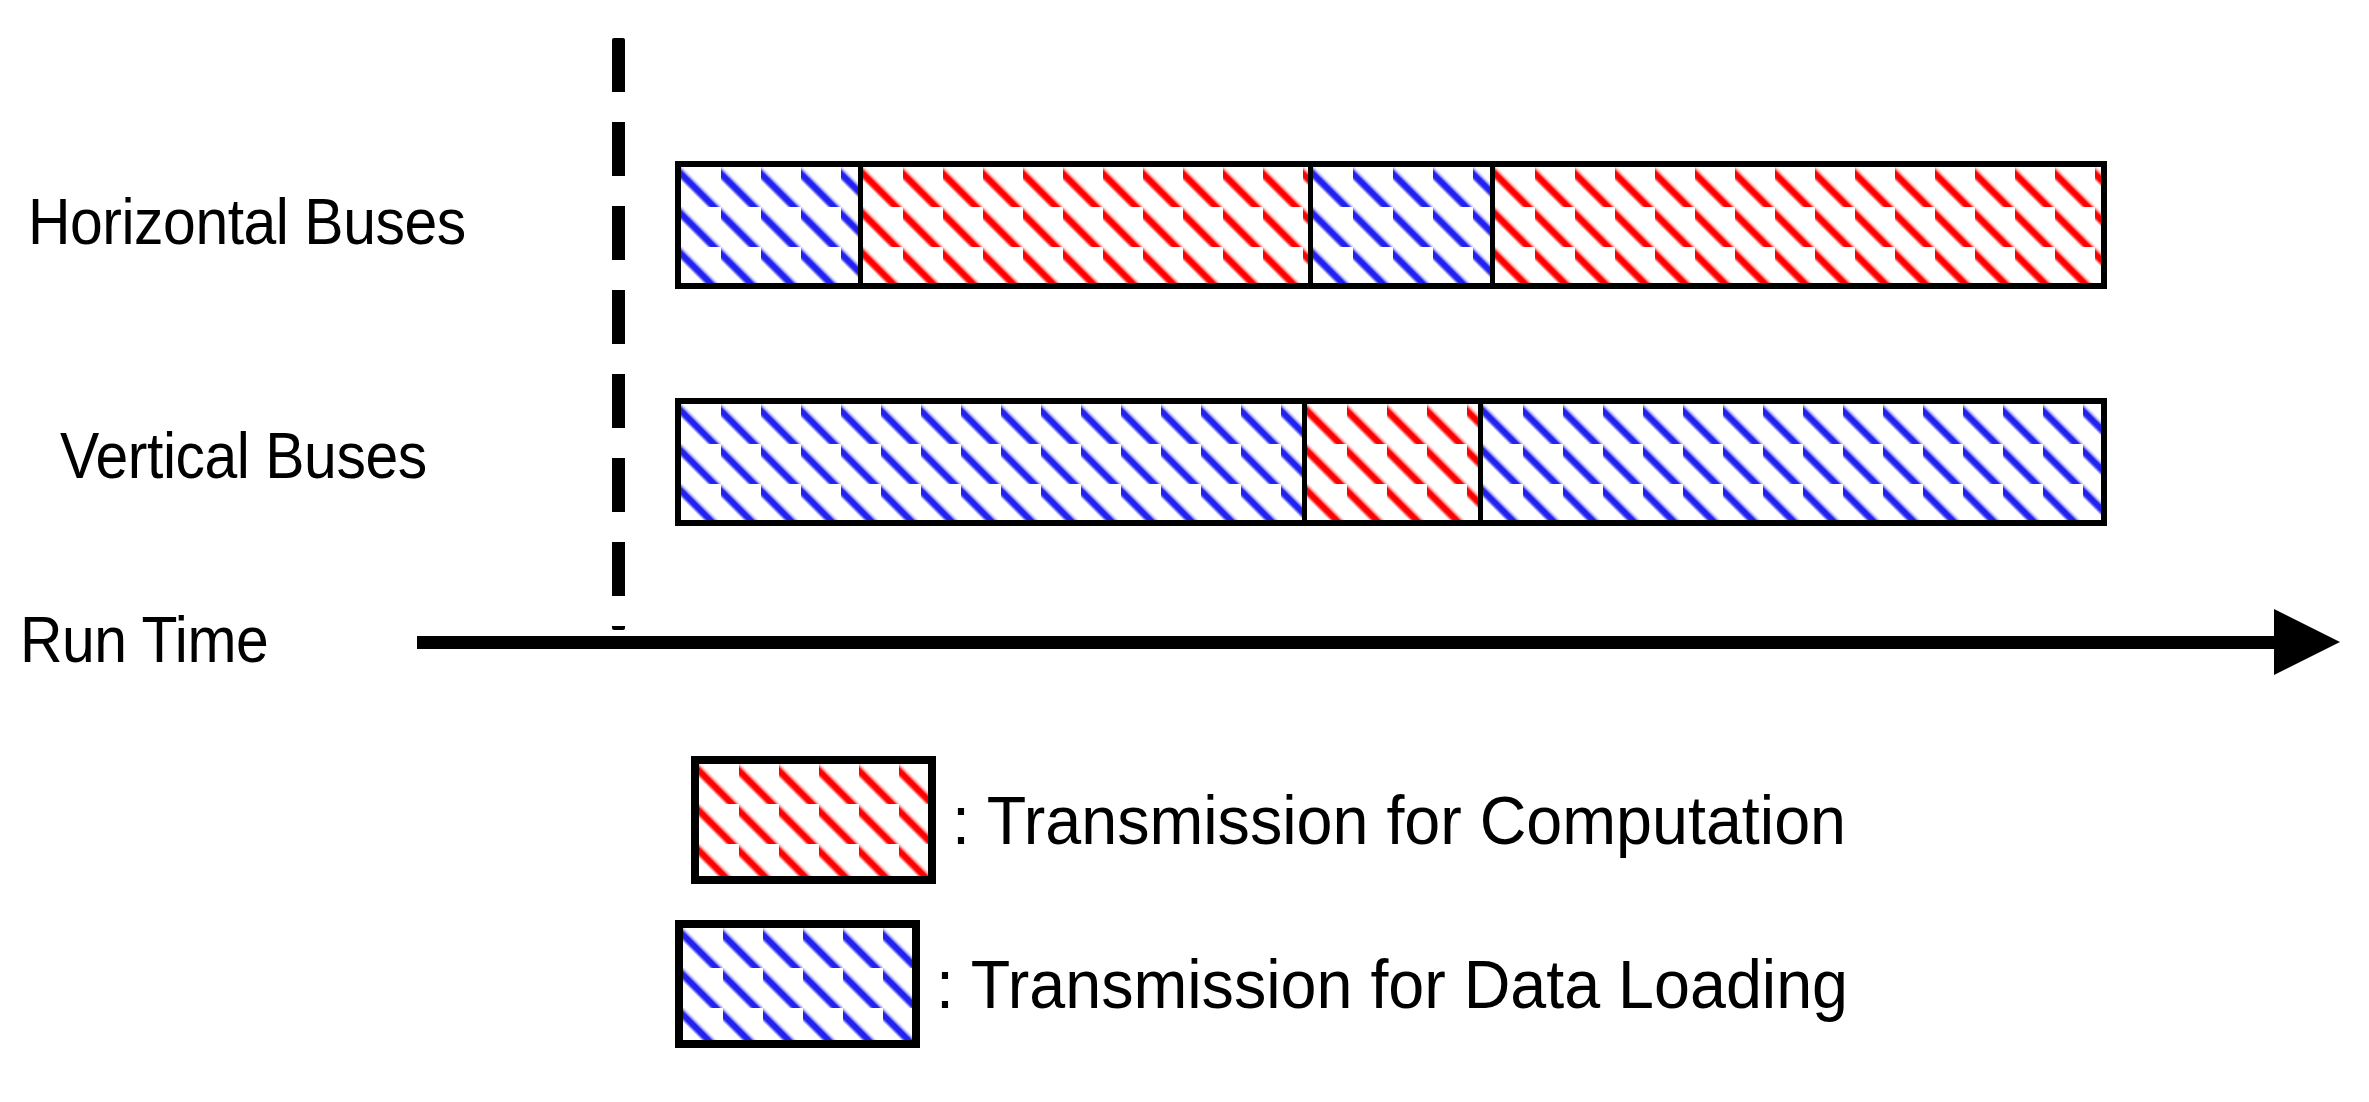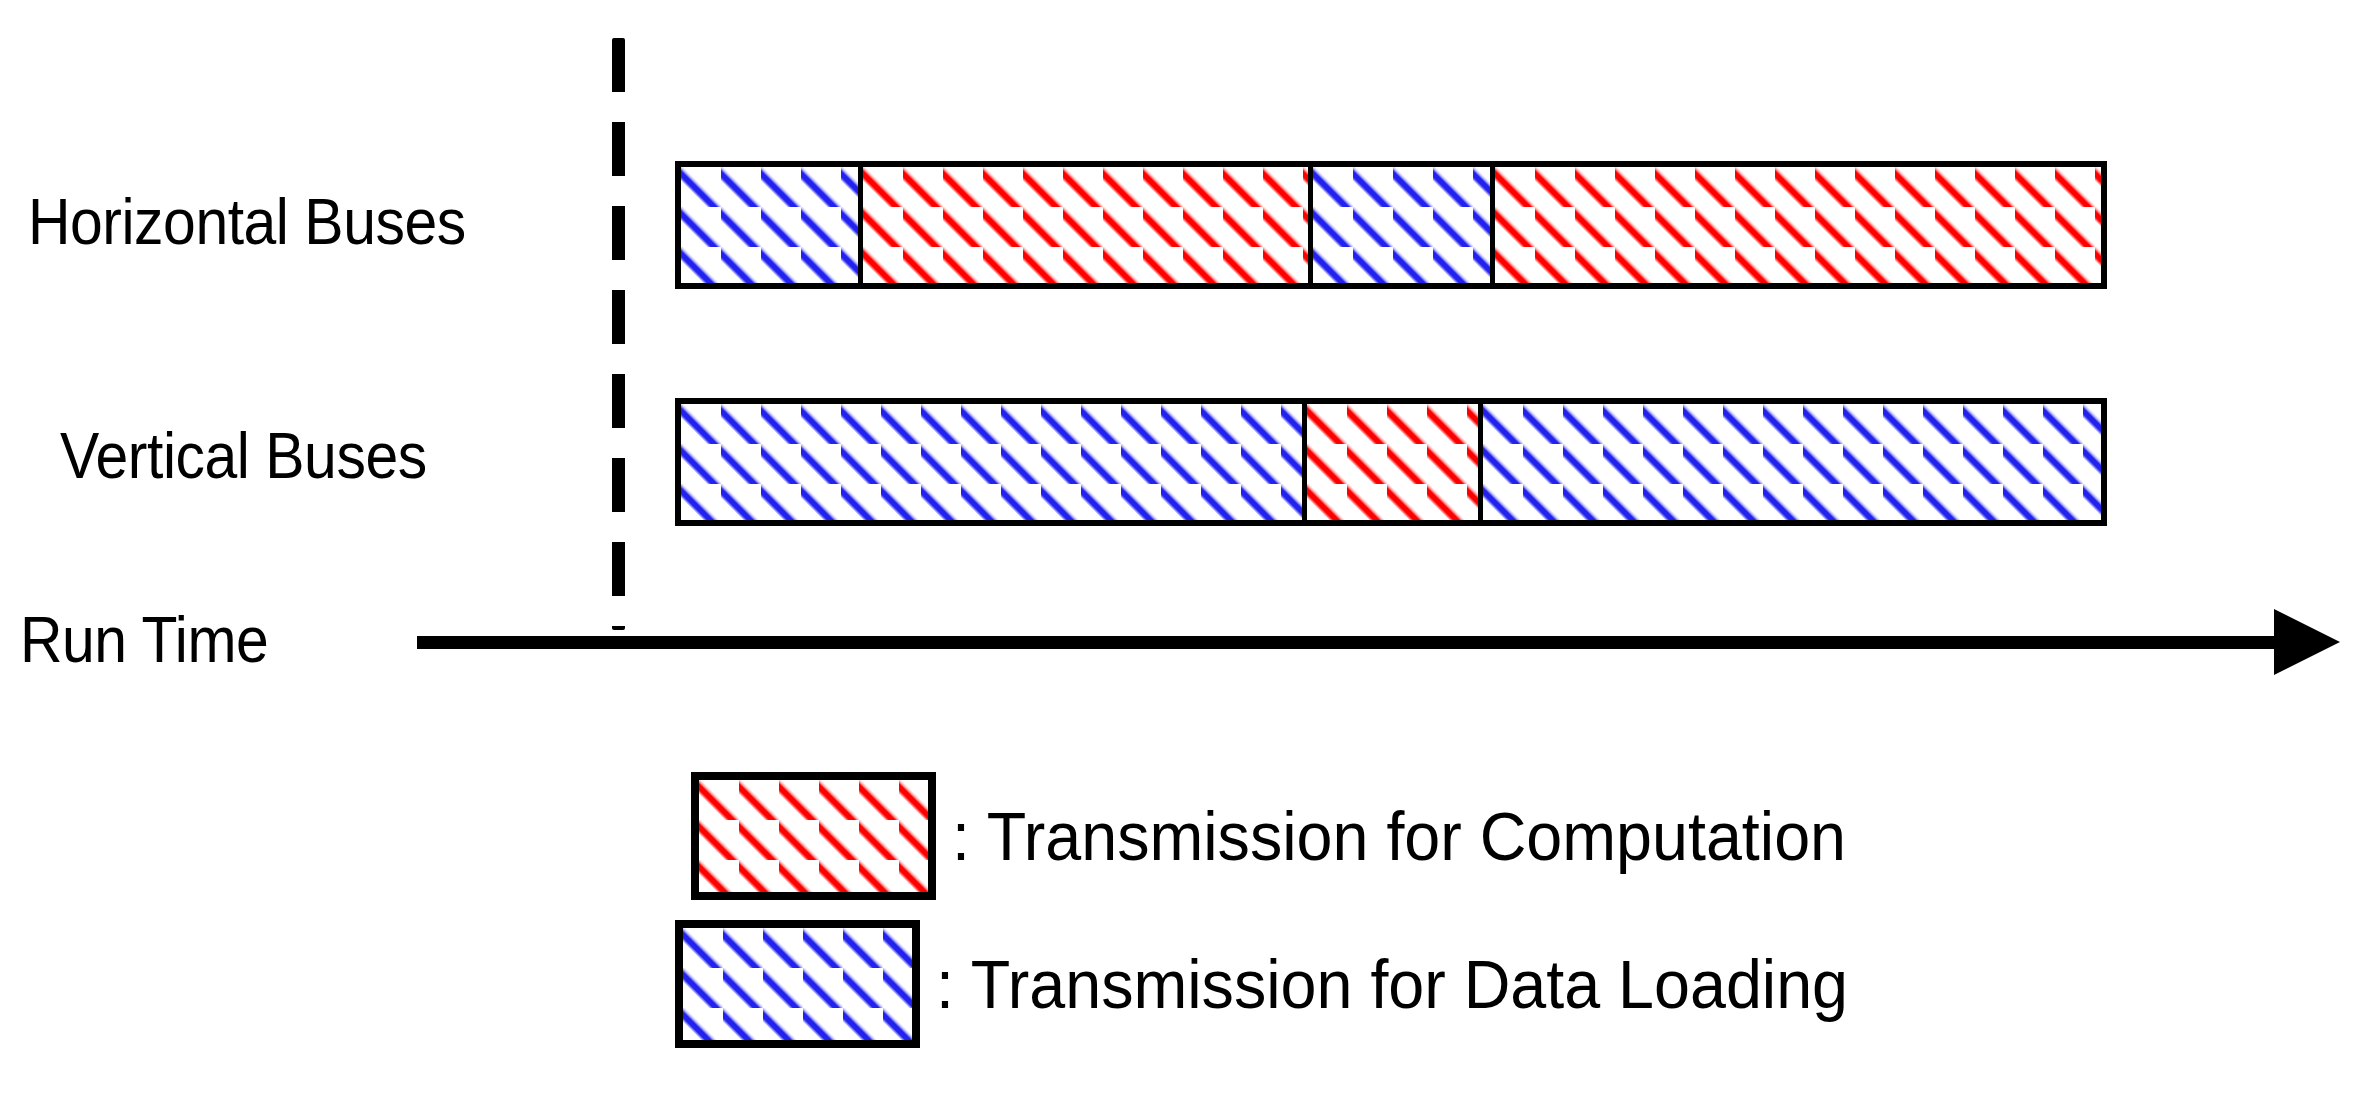--- a/index.html
+++ b/index.html
@@ -127,21 +127,21 @@
     margin-top: -20px;
   }
 
   
   .legend-row {
     position: absolute;
     left: 675px;
     display: flex;
     align-items: center;
   }
-  #legend-row-0 { top: 772px; padding-left: 16px; }
+  #legend-row-0 { top: 756px; padding-left: 16px; }
   #legend-row-1 { top: 920px; text-align: right; }
 
   .legend-swatch {
     width: 245px;
     height: 128px;
     box-sizing: border-box;
     border: 8px solid #000000;
     background-repeat: repeat;
     background-size: 40px 40px;
     flex: 0 0 auto;

